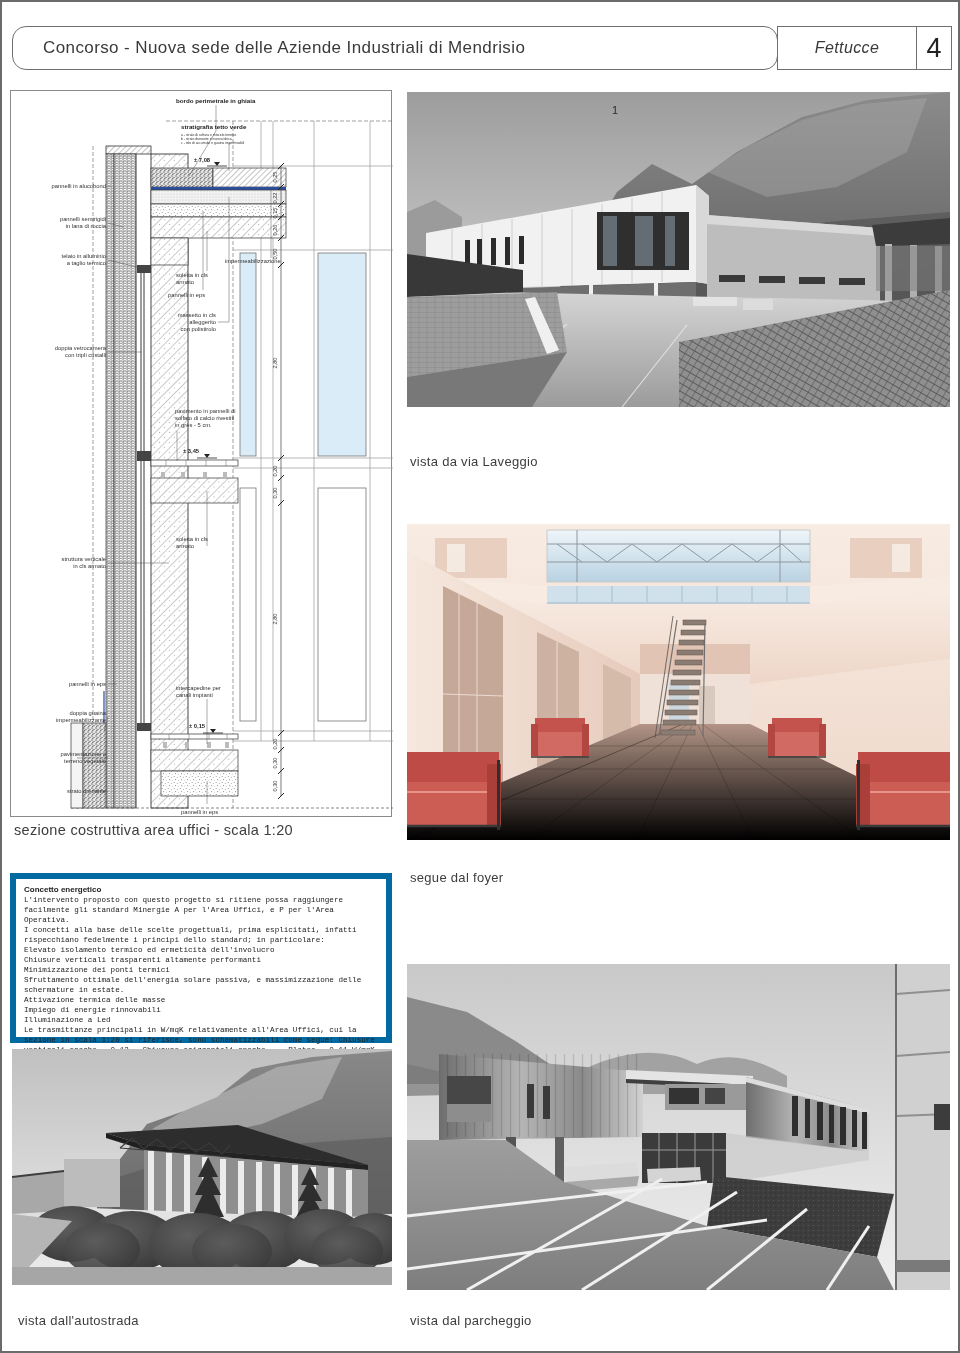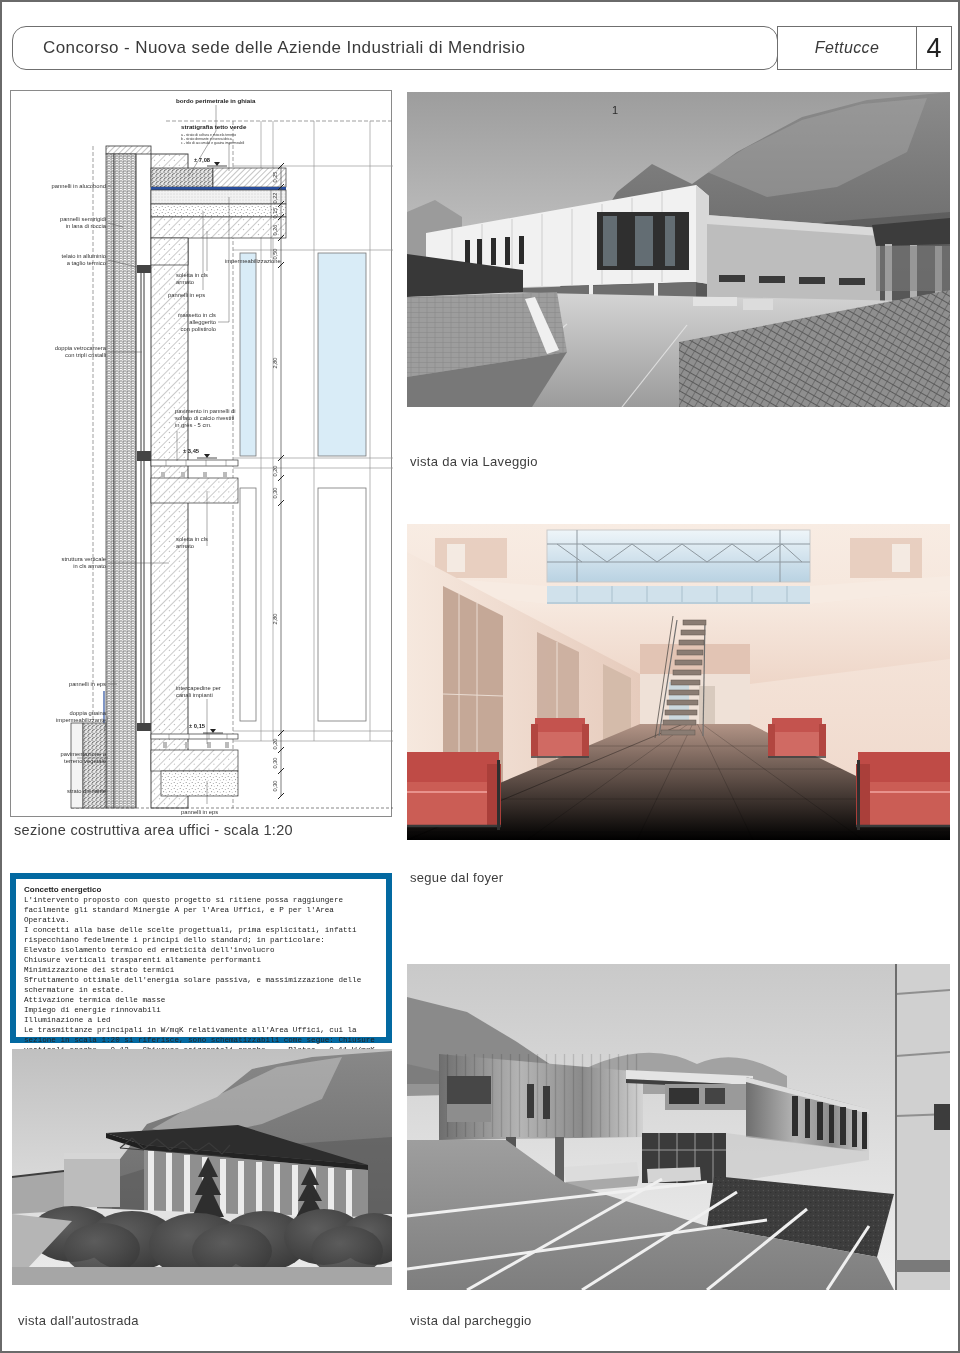--- a/index.html
+++ b/index.html
@@ -283,21 +283,21 @@
     </svg>
   </div>
   <div class="caption" id="cap-drawing">sezione costruttiva area uffici - scala 1:20</div>
 
   <div class="panel" id="energy-panel">
     <div class="e-title">Concetto energetico</div>
     <div class="e-line">L'intervento proposto con questo progetto si ritiene possa raggiungere facilmente gli standard Minergie A per l'Area Uffici, e P per l'Area Operativa.</div>
     <div class="e-line">I concetti alla base delle scelte progettuali, prima esplicitati, infatti rispecchiano fedelmente i principi dello standard; in particolare:</div>
     <div class="e-line">Elevato isolamento termico ed ermeticità dell'involucro</div>
     <div class="e-line">Chiusure verticali trasparenti altamente performanti</div>
-    <div class="e-line">Minimizzazione dei strato termici</div>
+    <div class="e-line">Minimizzazione dei ponti termici</div>
     <div class="e-line">Sfruttamento ottimale dell'energia solare passiva, e massimizzazione delle schermature in estate.</div>
     <div class="e-line">Attivazione termica delle masse</div>
     <div class="e-line">Impiego di energie rinnovabili</div>
     <div class="e-line">Illuminazione a Led</div>
     <div class="e-line">Le trasmittanze principali in W/mqK relativamente all'Area Uffici, cui la sezione in scala 1:20 si riferisce, sono schematizzabili come segue: Chiusure verticali opache - 0,13 - Chiusure orizzontali opache -  - Platea - 0,11  W/mqK</div>
     <div class="e-line">Chiusure verticali trasparenti - 0,80</div>
   </div>
 
   <div class="render" id="img-laveggio">
     <svg width="543" height="315" viewBox="0 0 543 315">

